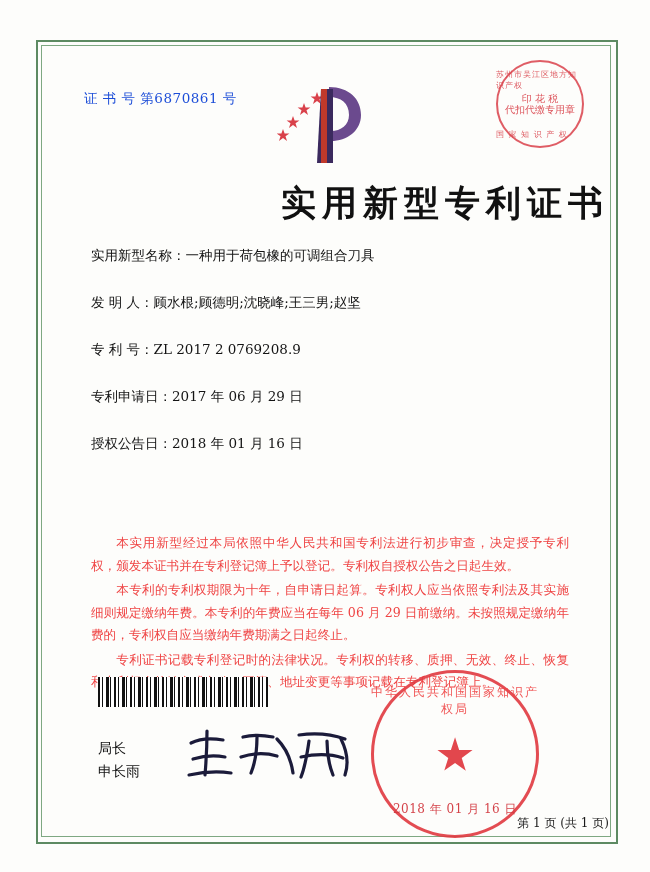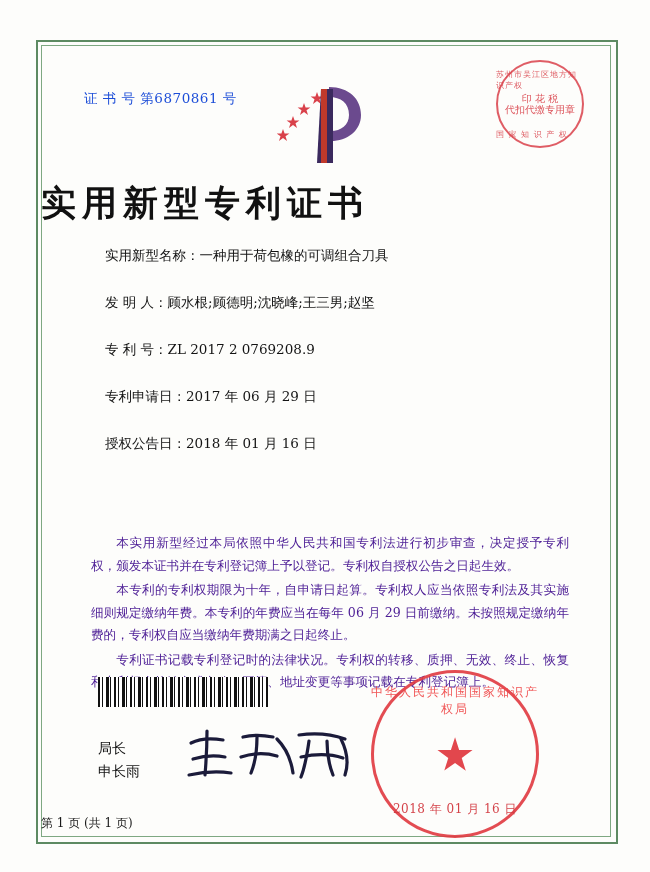--- a/index.html
+++ b/index.html
@@ -107,35 +107,34 @@
   }
   .stamp-top .arc-top { top: 9px; }
   .stamp-top .arc-bottom { bottom: 8px; }
 
   
   .title {
     position: absolute;
     left: 0;
     right: 0;
     top: 135px;
-    text-align: left;
+    text-align: right;
     font-size: 35px;
     font-weight: bold;
     letter-spacing: 6px;
     color: #111;
     font-family: "DejaVu Serif", "Liberation Serif", serif;
   }
 
   
   .fields {
     position: absolute;
     left: 50px;
     top: 200px;
     width: 470px;
-    margin-left: 14px;
   }
   .field-row {
     font-size: 13.5px;
     line-height: 21px;
     margin-bottom: 26px;
     color: #141414;
     white-space: nowrap;
   }
   .field-label {
     display: inline-block;
@@ -145,21 +144,21 @@
   }
 
   
   .body-text {
     position: absolute;
     left: 50px;
     top: 487px;
     width: 478px;
     font-size: 12.6px;
     line-height: 22.5px;
-    color: #4c1d95;
+    color: #ef4444;
     text-align: justify;
   }
   .body-text p {
     margin: 0 0 2px 0;
     text-indent: 2em;
   }
 
   
   .barcode {
     position: absolute;
@@ -240,21 +239,21 @@
     letter-spacing: 0.5px;
     opacity: 0.95;
   }
 
   
   .footer {
     position: absolute;
     left: 0;
     right: 0;
     top: 770px;
-    text-align: left;
+    text-align: right;
     font-size: 12px;
     color: #1a1a1a;
   }
 </style>
 </head>
 <body>
 
 <div class="page">
 
   <div class="frame-outer"></div>

